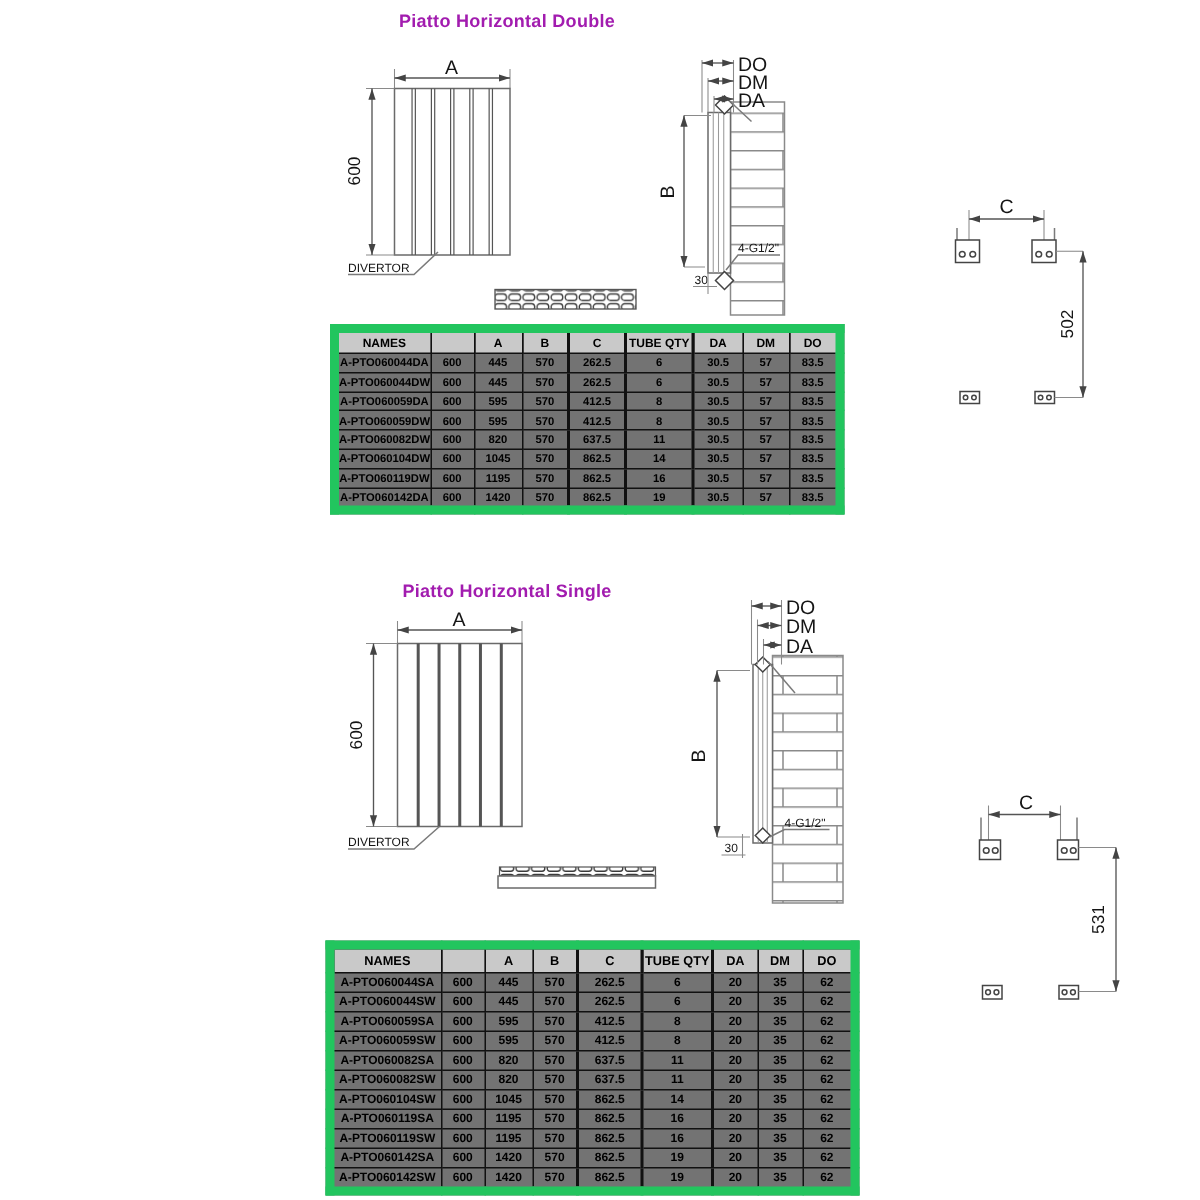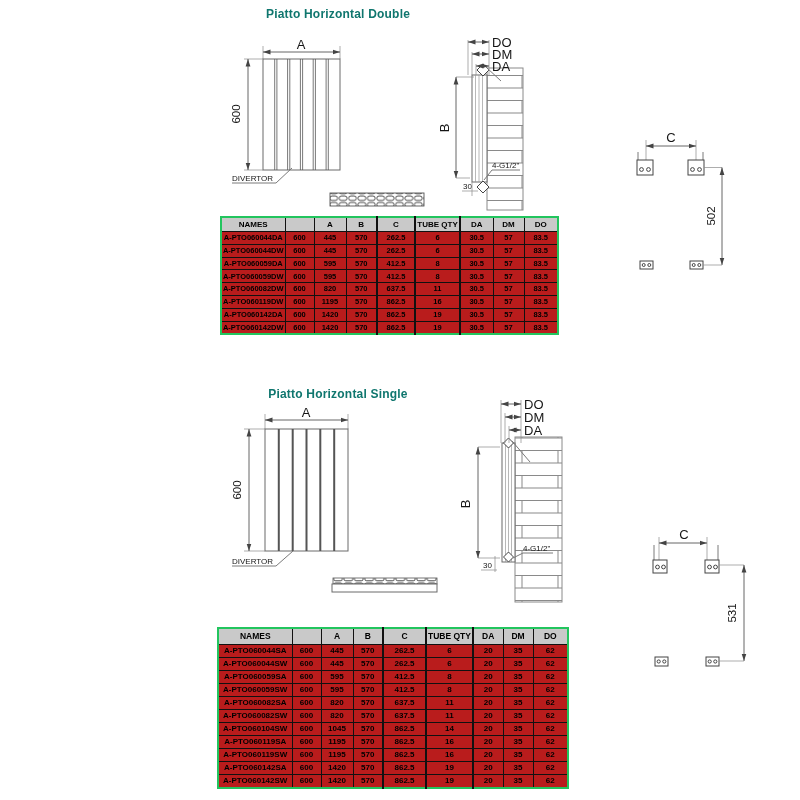--- a/index.html
+++ b/index.html
@@ -1,36 +1,36 @@
 <!DOCTYPE html>
 <html><head>
 <meta charset="utf-8">
 <style>
   html,body{margin:0;padding:0;background:#fff;}
   .canvas{position:relative;width:800px;height:800px;background:#ffffff;
           font-family:"Liberation Sans",sans-serif;color:#111;overflow:hidden;}
   .sec-title{position:absolute;left:0;width:676px;text-align:center;
-             font-size:12px;font-weight:bold;color:#0f766e;letter-spacing:.2px;}
+             font-size:12px;font-weight:bold;color:#a21caf;letter-spacing:.2px;}
   #title-double{top:7px;}
   #title-single{top:387px;}
   svg.drawing{position:absolute;left:0;top:0;}
   svg text{fill:#151515;font-family:"Liberation Sans",sans-serif;}
   .lbl{font-size:13px;}
   .lbl-md{font-size:11.5px;}
   .lbl-sm{font-size:8px;}
   .ln{stroke:#7a7a7a;fill:none;stroke-width:1;}
   .thin{stroke:#9a9a9a;fill:none;stroke-width:.7;}
   .ext{stroke:#8a8a8a;fill:none;stroke-width:.7;}
   .dim{stroke:#555;fill:none;stroke-width:.9;
        marker-start:url(#arr);marker-end:url(#arr);}
   .shape{fill:#fff;stroke:#6a6a6a;stroke-width:1;}
   .shape2{fill:#fff;stroke:#444;stroke-width:1;}
   .sep{stroke:#555;fill:none;}
   .spec-table{position:absolute;border-collapse:collapse;table-layout:fixed;
-              background:#b91c1c;border:2px solid #22c55e;}
+              background:#737373;border:6px solid #22c55e;}
   .spec-table th,.spec-table td{border:1px solid #111;text-align:center;
               padding:0;line-height:1;white-space:nowrap;overflow:hidden;}
   .spec-table th{background:#c9c9c9;font-weight:bold;color:#000;}
   .spec-table td{font-weight:bold;color:#000;}
   .spec-table th:nth-child(5),.spec-table td:nth-child(5),
   .spec-table th:nth-child(6),.spec-table td:nth-child(6),
   .spec-table th:nth-child(7),.spec-table td:nth-child(7){border-left-width:2px;}
   #table-double{left:220px;top:216px;width:337px;}
   #table-double th{height:13px;font-size:8px;}
   #table-double td{height:11.8px;font-size:7.5px;}
@@ -267,43 +267,43 @@
           <td>600</td>
           <td>820</td>
           <td>570</td>
           <td>637.5</td>
           <td>11</td>
           <td>30.5</td>
           <td>57</td>
           <td>83.5</td>
         </tr>
         <tr>
+          <td>A-PTO060104DW</td>
+          <td>600</td>
+          <td>1045</td>
+          <td>570</td>
+          <td>862.5</td>
+          <td>14</td>
+          <td>30.5</td>
+          <td>57</td>
+          <td>83.5</td>
+        </tr>
+        <tr>
           <td>A-PTO060119DW</td>
           <td>600</td>
           <td>1195</td>
           <td>570</td>
           <td>862.5</td>
           <td>16</td>
           <td>30.5</td>
           <td>57</td>
           <td>83.5</td>
         </tr>
         <tr>
           <td>A-PTO060142DA</td>
-          <td>600</td>
-          <td>1420</td>
-          <td>570</td>
-          <td>862.5</td>
-          <td>19</td>
-          <td>30.5</td>
-          <td>57</td>
-          <td>83.5</td>
-        </tr>
-        <tr>
-          <td>A-PTO060142DW</td>
           <td>600</td>
           <td>1420</td>
           <td>570</td>
           <td>862.5</td>
           <td>19</td>
           <td>30.5</td>
           <td>57</td>
           <td>83.5</td>
         </tr>
       </tbody>

